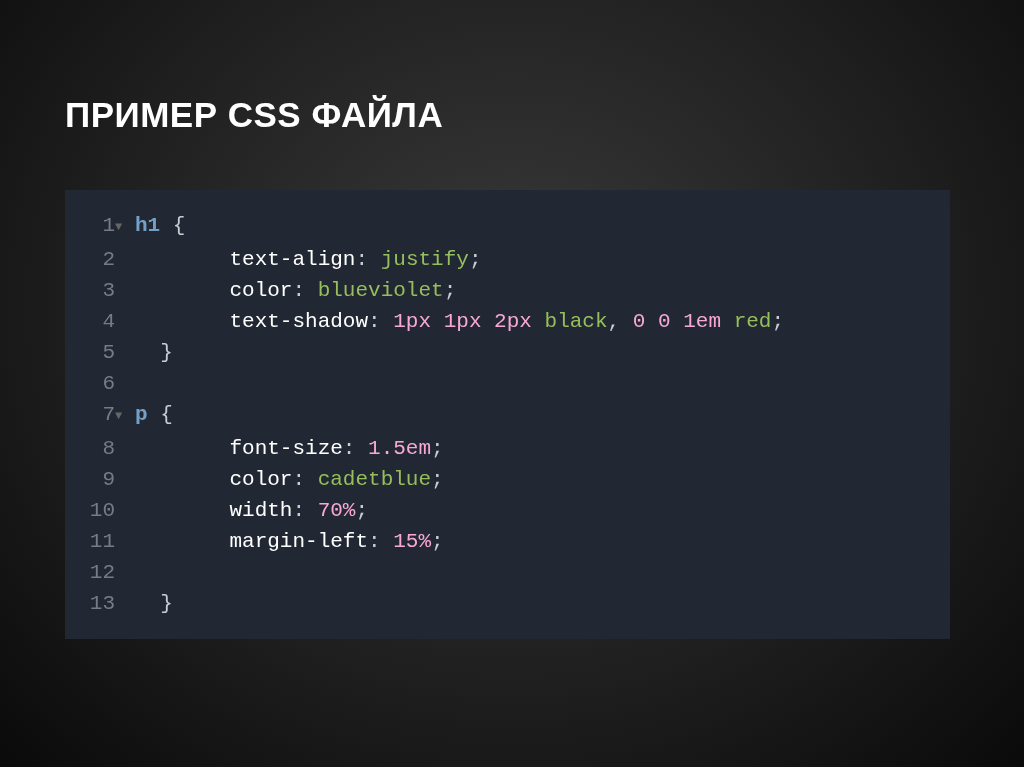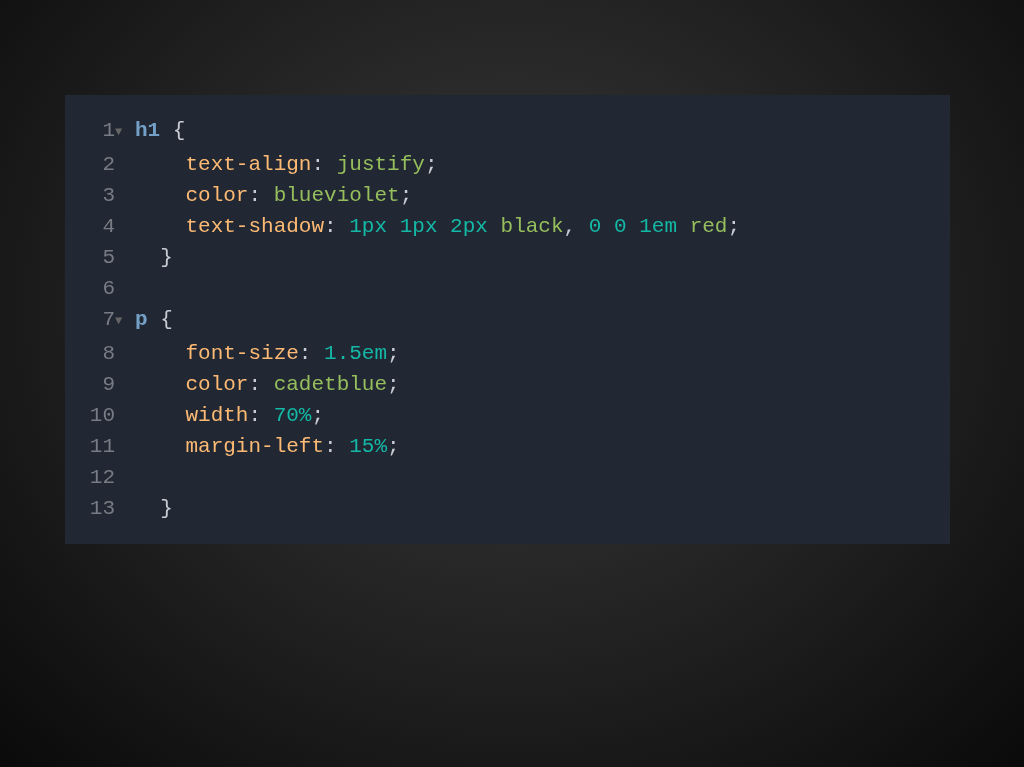--- a/index.html
+++ b/index.html
@@ -51,32 +51,33 @@
     color: #666;
     font-size: 12px;
     position: relative;
     top: -1px;
   }
   .code {
     display: inline-block;
   }
   .sel   { color: #74a0c8; font-weight: bold; }      
   .brace { color: #c8cdd4; }
-  .prop  { color: #fdba74; }      
+  .prop  { color: #ffffff; margin-left: 44px; }      
   .colon { color: #c8cdd4; }
   .kw    { color: #96be5c; }      
-  .num   { color: #14b8a6; }      
+  .num   { color: #f9a8d4; }      
   .punct { color: #c8cdd4; }
   .comma { color: #c8cdd4; }
 </style>
 </head>
 <body>
 
 <div class="slide">
 
+  <h1 class="title">ПРИМЕР CSS ФАЙЛА</h1>
 
   <div class="code-block">
 
     <div class="code-line">
       <span class="lineno">1</span>
       <span class="fold">▼</span>
       <span class="code"><span class="sel">h1</span><span class="brace"> {</span></span>
     </div>
 
     <div class="code-line">

